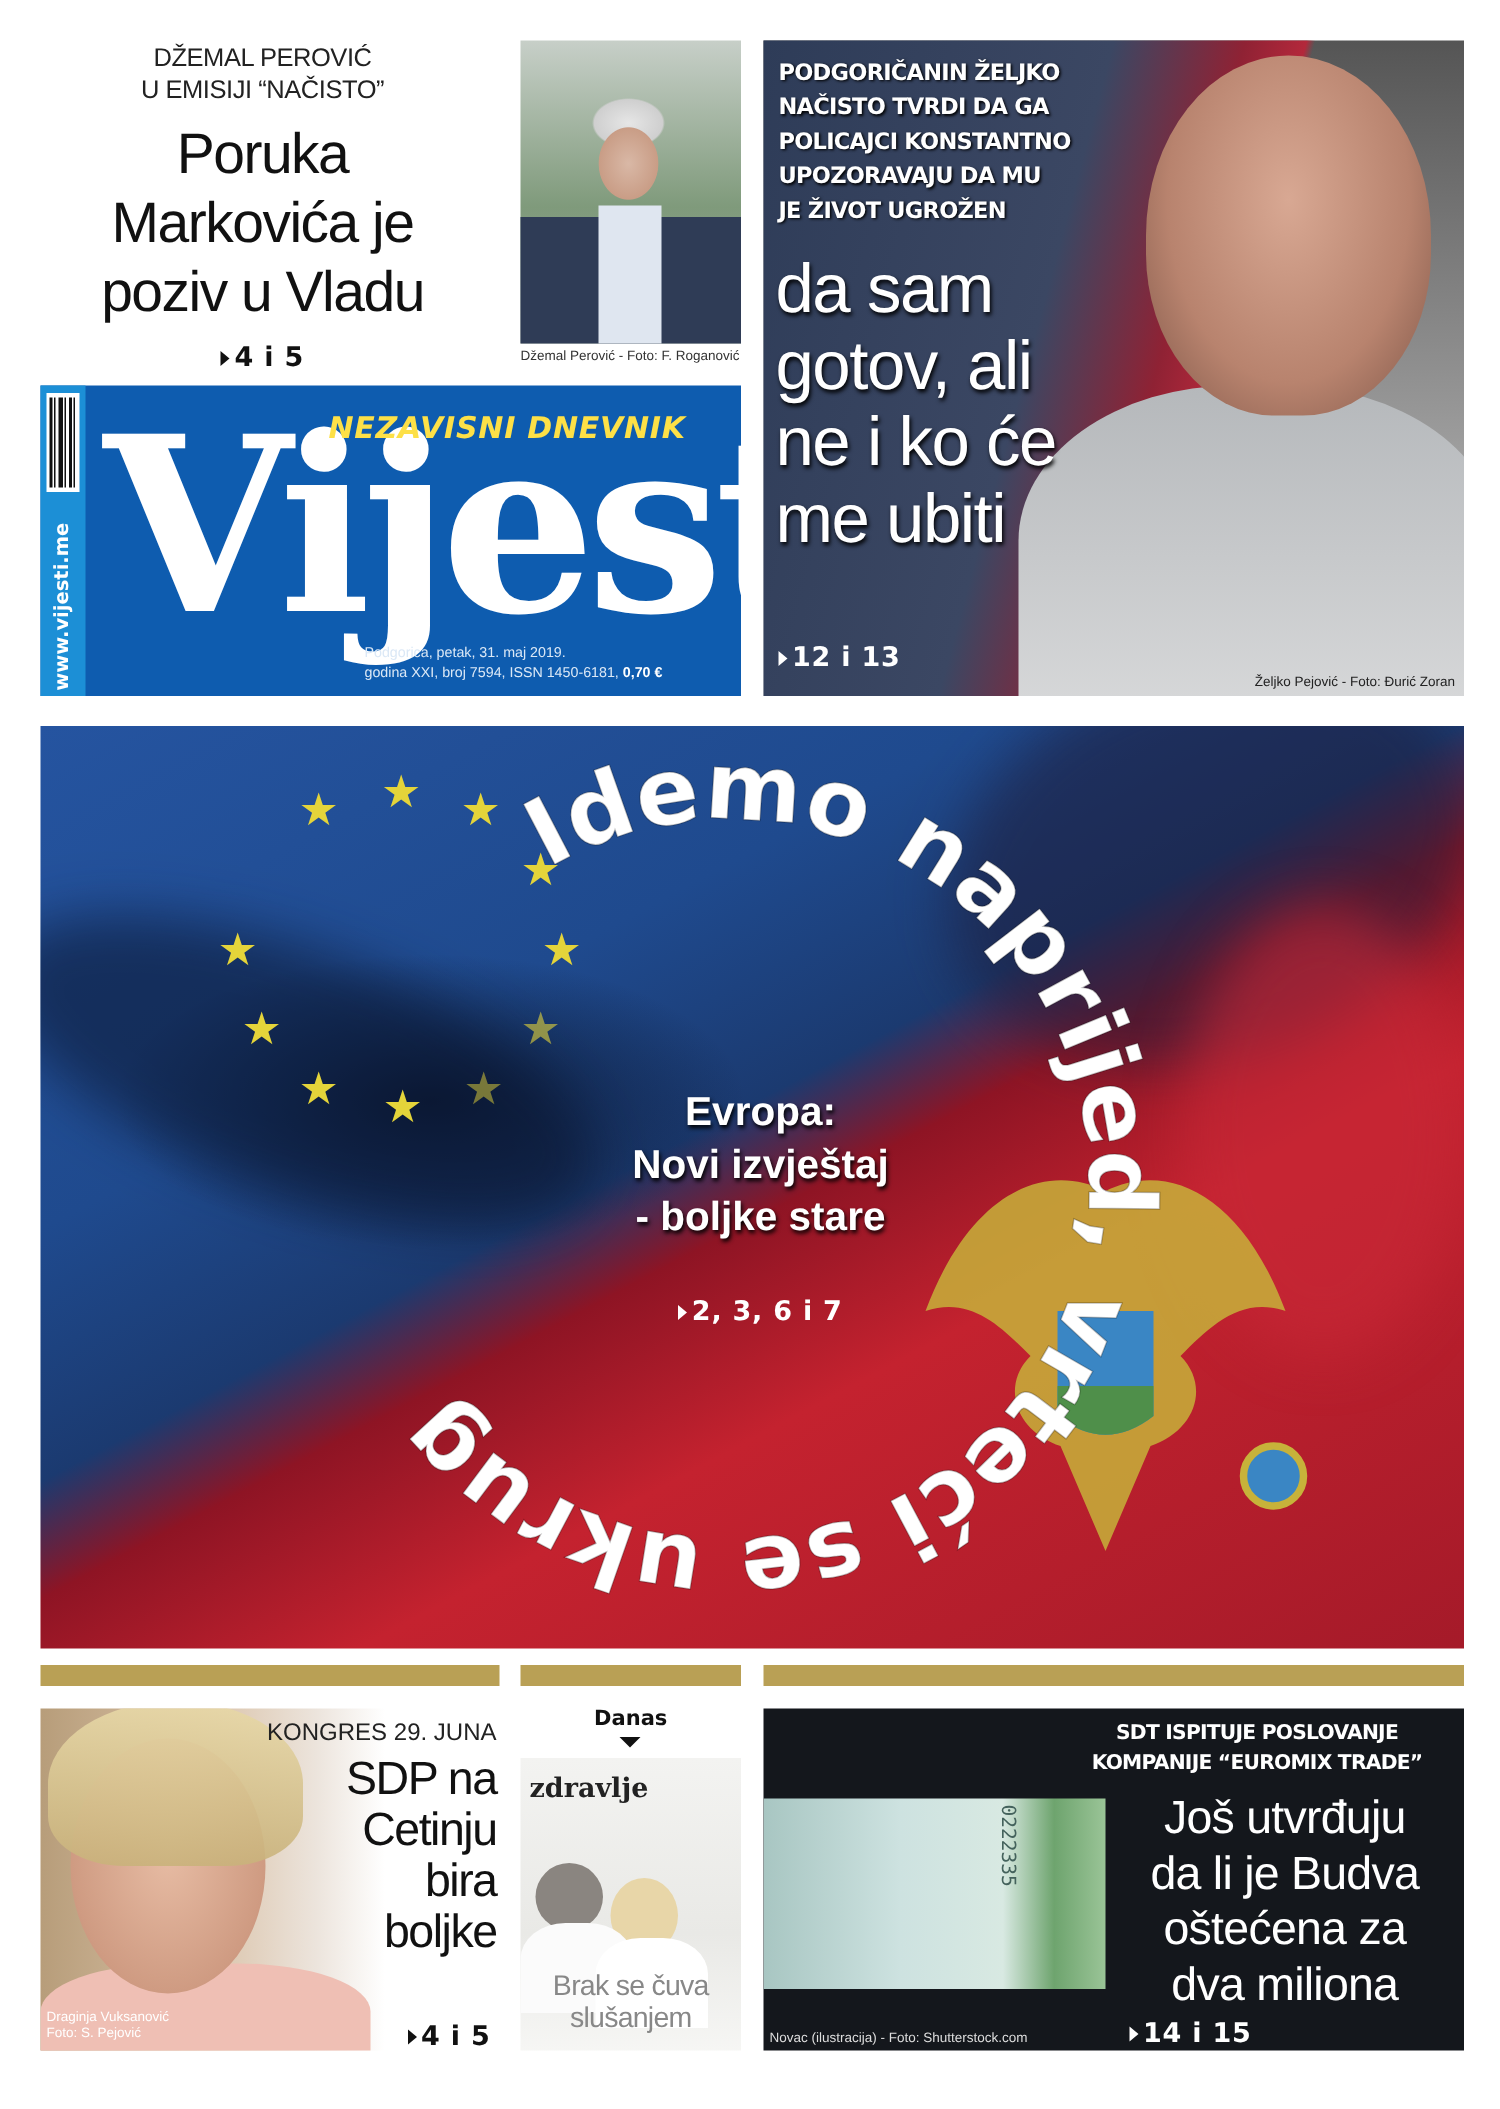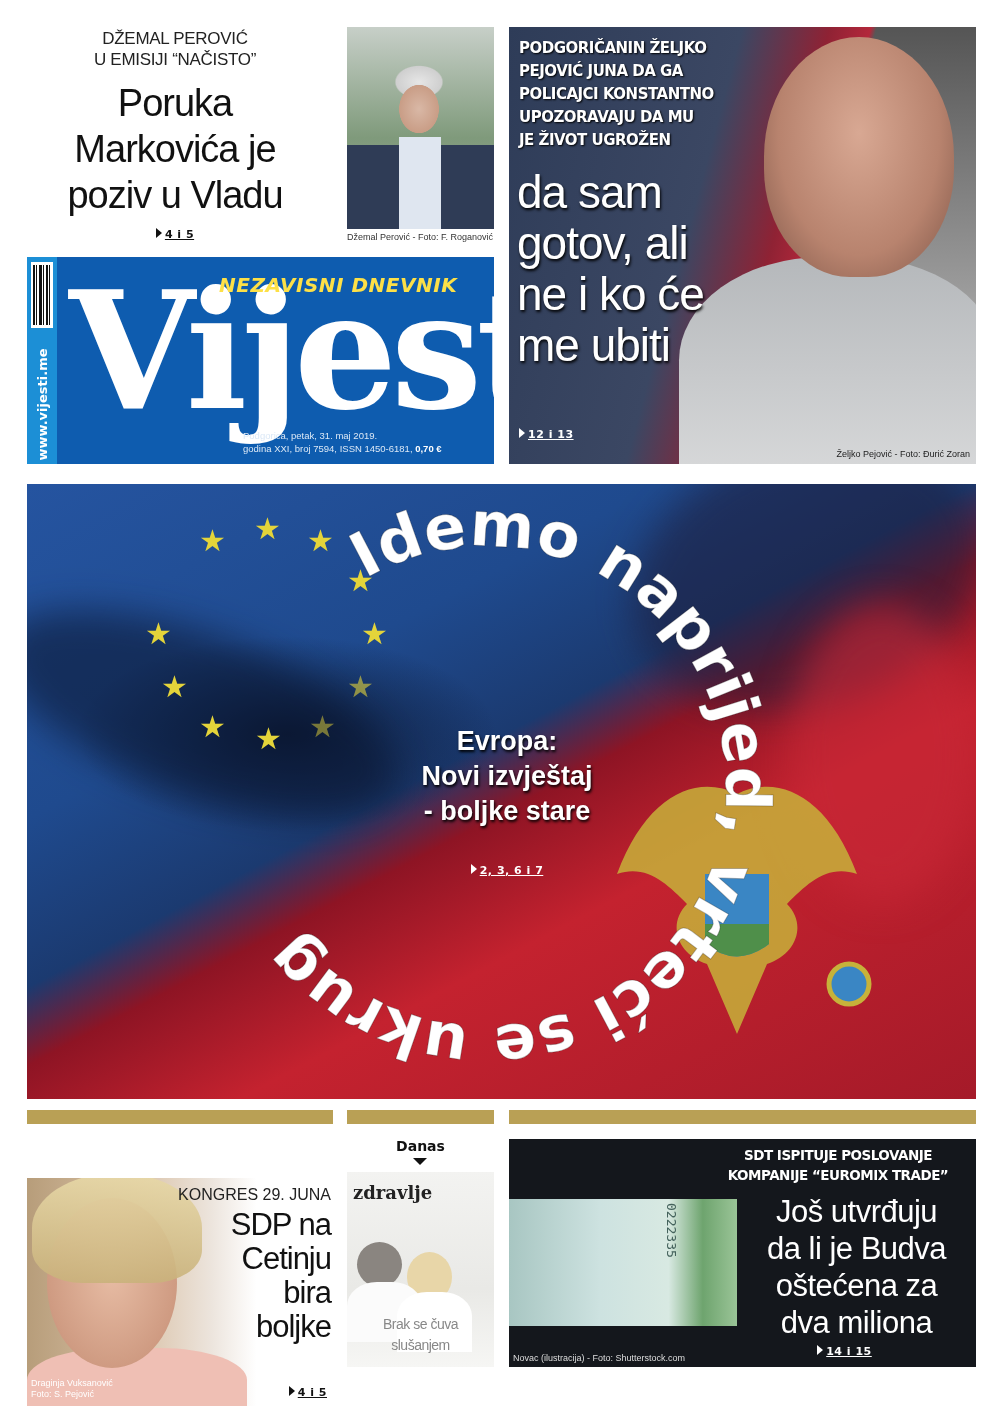--- a/index.html
+++ b/index.html
@@ -4,21 +4,21 @@
 <style>
   * { box-sizing: border-box; margin: 0; padding: 0; }
   html, body { width: 1000px; height: 1406px; background: #ffffff; overflow: hidden; }
   body { position: relative; font-family: "DejaVu Sans", sans-serif; color: #111; }
 
   
   .kicker { position:absolute; left:30px; top:28px; width:290px; text-align:center;
             font-family:"Liberation Sans", sans-serif; font-size:17px; line-height:21px; color:#222; letter-spacing:-0.3px; }
   .head1 { position:absolute; left:30px; top:80px; width:290px; text-align:center;
            font-family:"Liberation Sans", sans-serif; font-size:38px; line-height:46px; color:#111; letter-spacing:-1px; }
-  .pageref { font-family:"DejaVu Sans", sans-serif; font-weight:bold; font-size:11px; letter-spacing:0.5px;text-decoration:underline; }
+  .pageref { font-family:"DejaVu Sans", sans-serif; font-weight:bold; font-size:18px; letter-spacing:0.5px; }
   .pageref .tri { display:inline-block; width:0; height:0; border-top:5px solid transparent; border-bottom:5px solid transparent; border-left:6px solid currentColor; margin-right:3px; vertical-align:0px; }
   .ref1 { position:absolute; left:30px; top:228px; width:290px; text-align:center; color:#111; }
 
   
   .photo1 { position:absolute; left:347px; top:27px; width:147px; height:202px;
             background: radial-gradient(ellipse 28px 34px at 72px 82px, #d9b8a6 0%, #c99d86 70%, transparent 72%),
                         radial-gradient(ellipse 38px 26px at 72px 55px, #e6e6e6 0%, #cfcfcf 60%, transparent 64%),
                         linear-gradient(180deg, transparent 0 118px, #2f3c56 118px),
                         linear-gradient(180deg, #c7cfc8 0%, #7f9a7b 55%, #9aa59a 100%); }
   .photo1 .shirt { position:absolute; left:52px; top:110px; width:42px; height:92px; background:#dfe6f0; }
@@ -66,21 +66,21 @@
                font-family:"Liberation Sans", sans-serif; font-weight:bold; font-size:27px; line-height:35px;
                text-shadow:1px 2px 3px #000; }
   .hero .ref3 { position:absolute; left:370px; top:380px; width:220px; text-align:center; color:#fff; }
   .eagle { position:absolute; left:560px; top:270px; width:300px; height:300px; }
 
   
   .gold { position:absolute; top:1110px; height:14px; background:#b9a055; }
 
   
   .sdp { position:absolute; left:27px; top:1139px; width:306px; height:228px;
-         background: linear-gradient(90deg, #b79d7a 0%, #d9c1a6 35%, #ece4dc 60%, #ffffff 75%); overflow:hidden;margin-top:39px; }
+         background: linear-gradient(90deg, #b79d7a 0%, #d9c1a6 35%, #ece4dc 60%, #ffffff 75%); overflow:hidden; }
   .sdp .face { position:absolute; left:20px; top:20px; width:130px; height:170px; border-radius:50%;
                background: radial-gradient(ellipse at 50% 45%, #e7bca4 0%, #cf9b82 70%, #b98672 100%); }
   .sdp .hair { position:absolute; left:5px; top:-5px; width:170px; height:110px; border-radius:50% 50% 30% 30%;
                background: linear-gradient(180deg, #e8d9a8, #c9b27b); }
   .sdp .jacket { position:absolute; left:0; top:170px; width:220px; height:80px; border-radius:40% 40% 0 0; background:#efbfb4; }
   .sdp .kicker3 { position:absolute; right:2px; top:8px; font-family:"Liberation Sans", sans-serif; font-size:16px; color:#222; }
   .sdp .head3 { position:absolute; right:2px; top:30px; width:180px; text-align:right; font-family:"Liberation Sans", sans-serif;
                 font-size:31px; line-height:34px; color:#111; letter-spacing:-1px; }
   .sdp .ref4 { position:absolute; right:6px; top:208px; color:#111; }
   .sdp .cap3 { position:absolute; left:4px; top:200px; font-size:9px; line-height:11px; color:#fff; font-family:"Liberation Sans", sans-serif; }
@@ -90,32 +90,32 @@
            font-weight:bold; font-size:14px; color:#111; }
   .danas-tri { position:absolute; left:413px; top:1158px; width:0; height:0; border-left:7px solid transparent; border-right:7px solid transparent; border-top:7px solid #111; }
   .zdr { position:absolute; left:347px; top:1172px; width:147px; height:195px;
          background: linear-gradient(180deg, #f3f3f1 0%, #e9e9e6 60%, #f6f6f4 100%); overflow:hidden; }
   .zdr .mast2 { position:absolute; left:6px; top:10px; font-family:"DejaVu Serif", serif; font-weight:bold; font-size:18px; color:#222; }
   .zdr .p1 { position:absolute; left:10px; top:70px; width:45px; height:45px; border-radius:50%; background:#8a8580; }
   .zdr .p2 { position:absolute; left:60px; top:80px; width:45px; height:50px; border-radius:50%; background:#e8d6a8; }
   .zdr .b1 { position:absolute; left:0px; top:110px; width:75px; height:60px; border-radius:40% 40% 0 0; background:#fbfbfb; }
   .zdr .b2 { position:absolute; left:50px; top:120px; width:75px; height:60px; border-radius:40% 40% 0 0; background:#ffffff; }
   .zdr .t { position:absolute; left:0; top:142px; width:147px; text-align:center; font-family:"Liberation Sans", sans-serif;
-            font-size:14px; line-height:21px; color:#888; letter-spacing:-0.5px; }
+            font-size:19px; line-height:21px; color:#888; letter-spacing:-0.5px; }
 
   
   .euro { position:absolute; left:509px; top:1139px; width:467px; height:228px; background:#14171c; overflow:hidden; }
   .euro .note { position:absolute; left:0; top:60px; width:228px; height:127px;
                 background: linear-gradient(90deg, #a8c6c2 0%, #cde2e0 40%, #d8e9e2 70%, #6ea46e 85%, #9ac497 100%); }
   .euro .note .num { position:absolute; left:170px; top:4px; font-family:"DejaVu Sans Mono", monospace; font-size:13px; color:#44625c; transform:rotate(90deg); transform-origin:left top; }
   .euro .kicker4 { position:absolute; right:8px; top:6px; width:260px; text-align:center; color:#fff;
                    font-family:"DejaVu Sans", sans-serif; font-weight:bold; font-size:13.5px; line-height:20px; letter-spacing:-0.5px; }
   .euro .head4 { position:absolute; left:228px; top:54px; width:239px; text-align:center; color:#fff; font-family:"Liberation Sans", sans-serif;
                  font-size:31px; line-height:37px; letter-spacing:-0.5px; }
-  .euro .ref5 { position:absolute; left:216px; top:206px; width:239px; text-align:center; color:#fff; }
+  .euro .ref5 { position:absolute; left:244px; top:206px; width:239px; text-align:left; color:#fff; }
   .euro .cap4 { position:absolute; left:4px; top:214px; font-size:9px; color:#ddd; font-family:"Liberation Sans", sans-serif; }
 </style>
 </head>
 <body>
 
 <div class="kicker">
   <div>DŽEMAL PEROVIĆ</div>
   <div>U EMISIJI “NAČISTO”</div>
 </div>
 <div class="head1">
@@ -150,21 +150,21 @@
     <div>Podgorica, petak, 31. maj 2019.</div>
     <div><span>godina XXI, broj 7594, ISSN 1450-6181,</span> <b>0,70 €</b></div>
   </div>
 </div>
 
 <div class="feat">
   <div class="body-shape"></div>
   <div class="head-shape"></div>
   <div class="kicker2">
     <div>PODGORIČANIN ŽELJKO</div>
-    <div>PEJOVIĆ JUNA DA GA</div>
+    <div>NAČISTO TVRDI DA GA</div>
     <div>POLICAJCI KONSTANTNO</div>
     <div>UPOZORAVAJU DA MU</div>
     <div>JE ŽIVOT UGROŽEN</div>
   </div>
   <div class="head2">
     <div>da sam</div>
     <div>gotov, ali</div>
     <div>ne i ko će</div>
     <div>me ubiti</div>
   </div>

